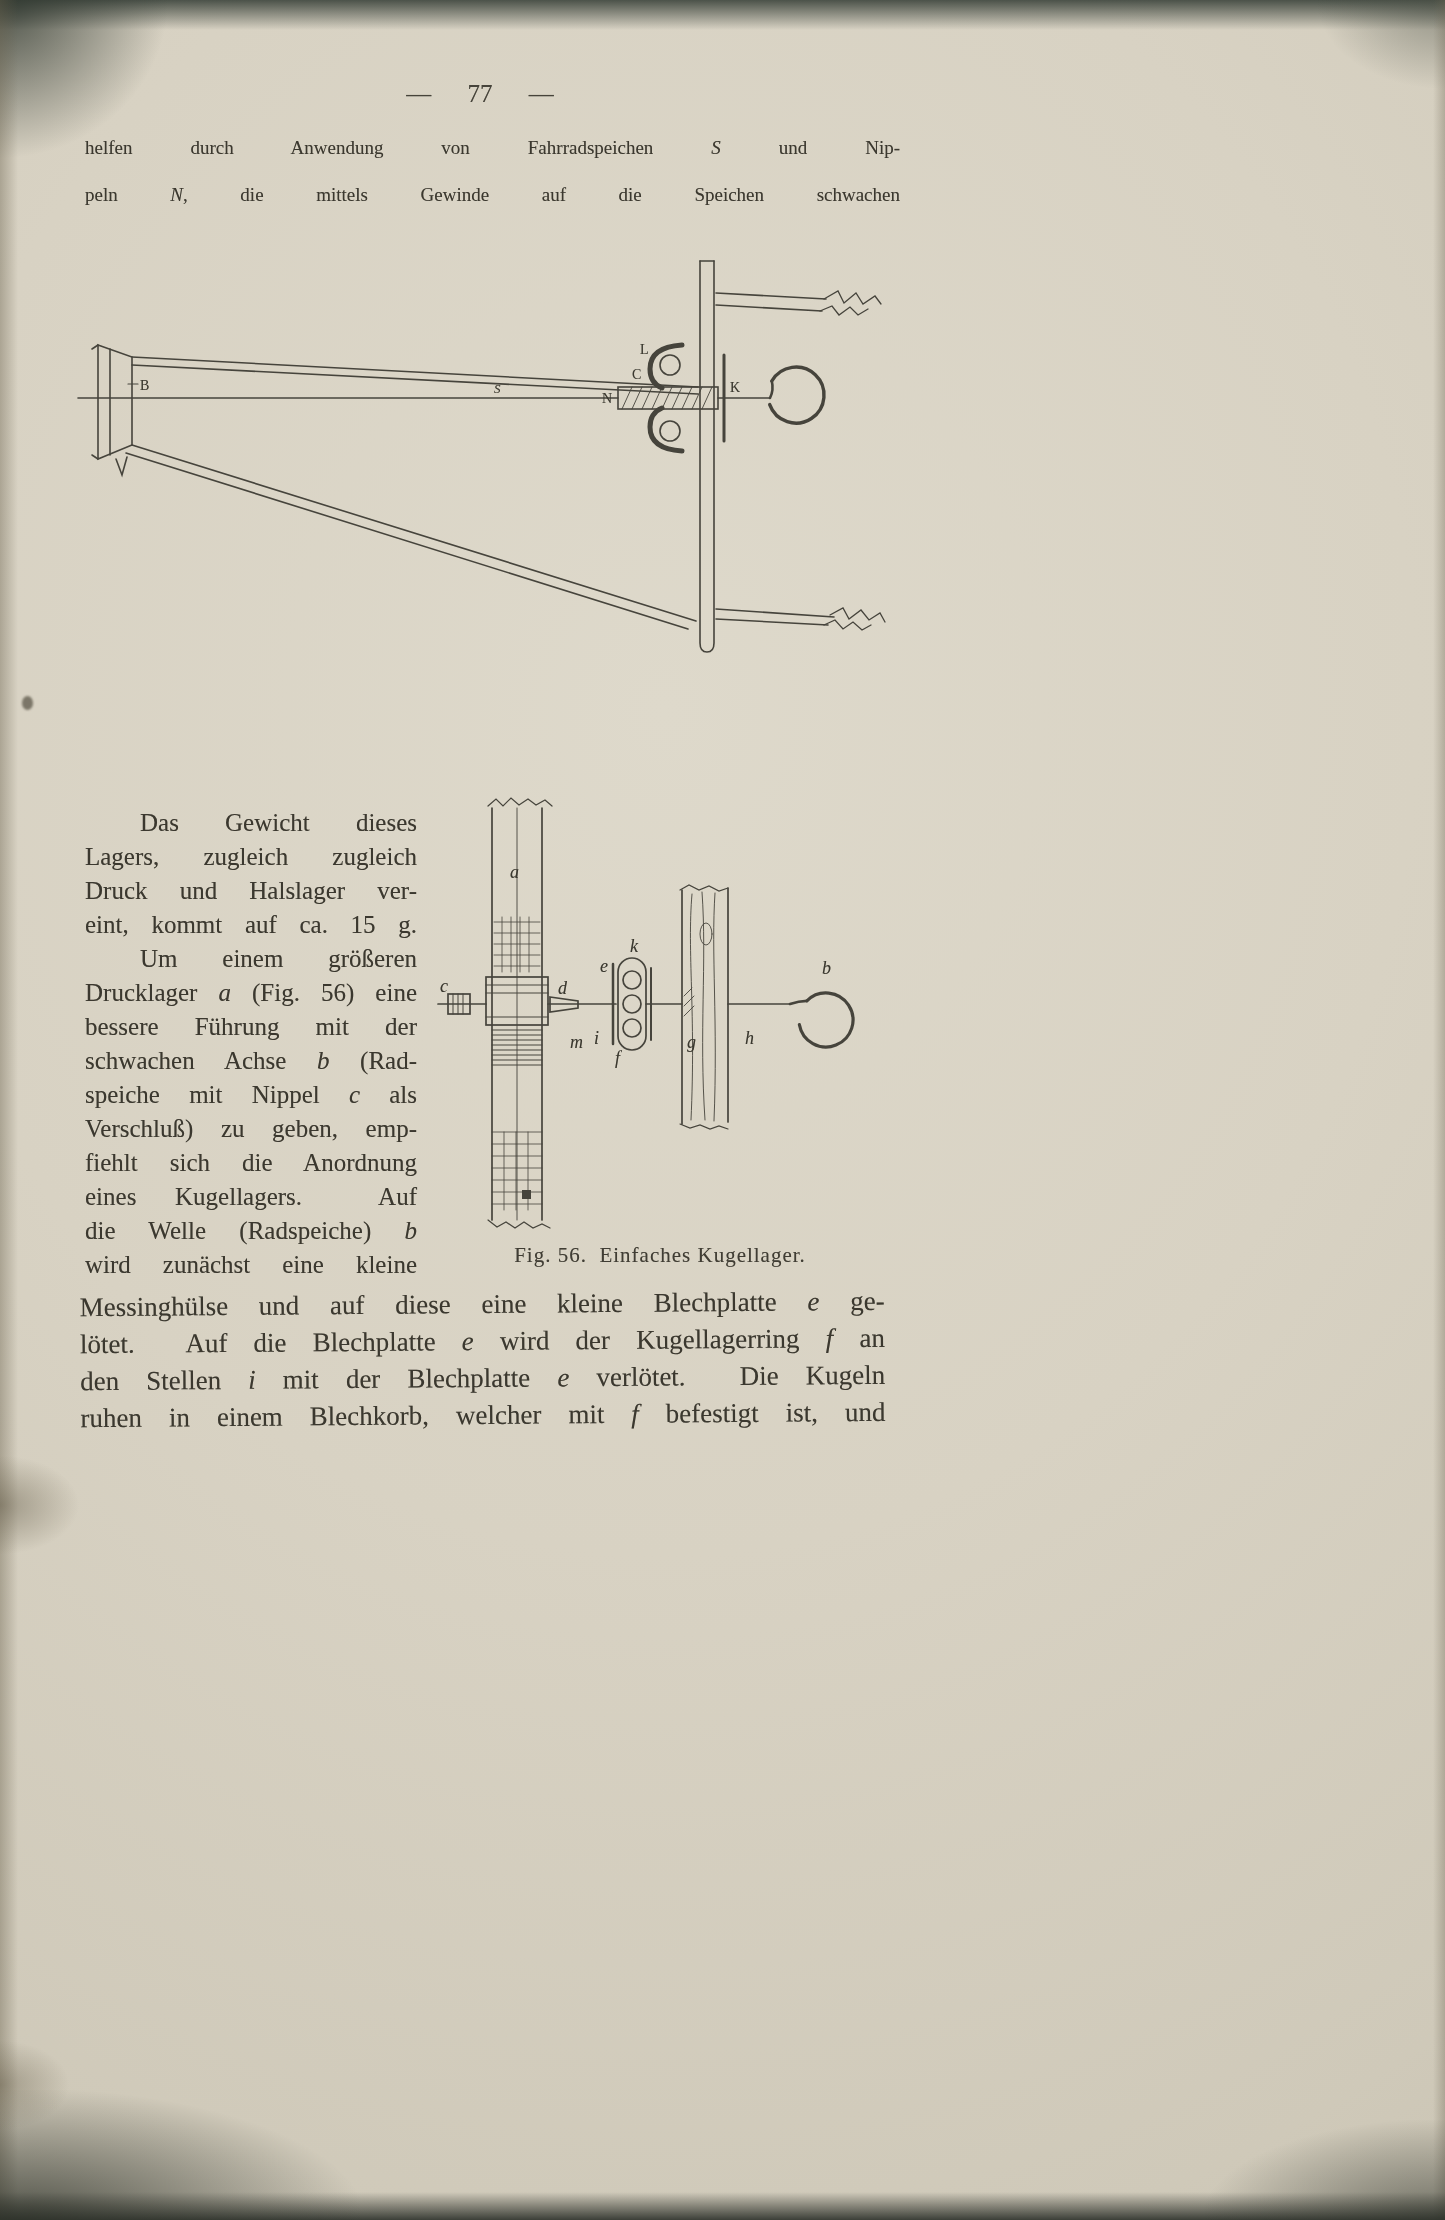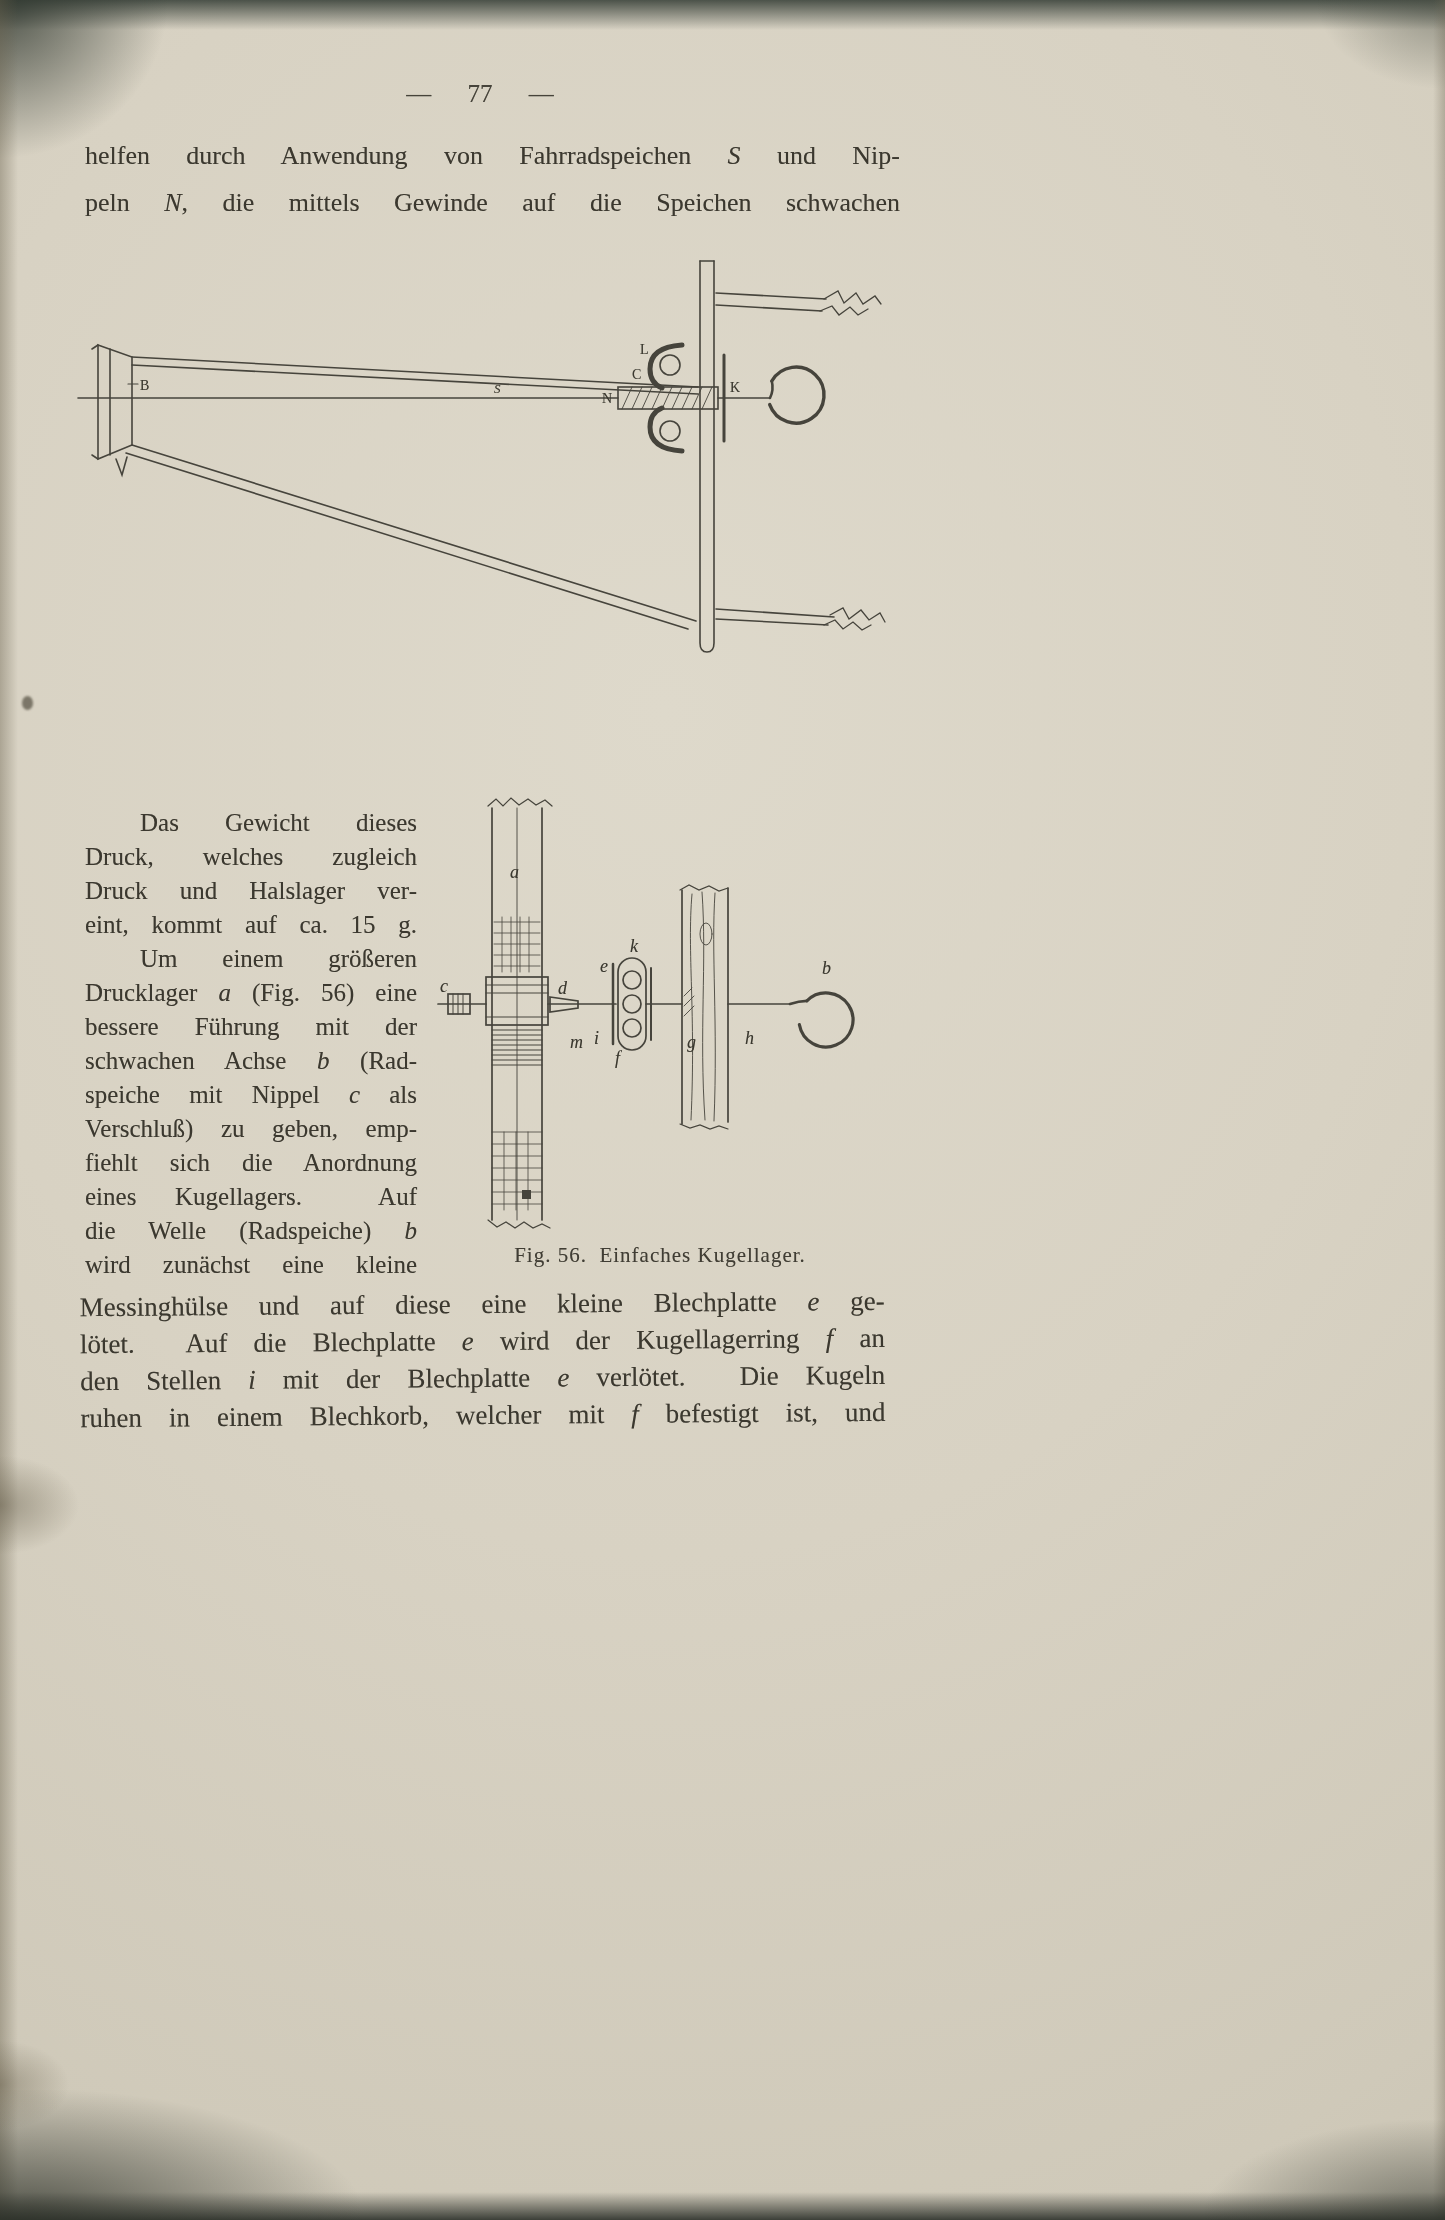--- a/index.html
+++ b/index.html
@@ -21,21 +21,21 @@
   .smudge-b{left:0;top:2040px;width:70px;height:90px;background:radial-gradient(ellipse at 0% 50%,rgba(88,80,60,.4),rgba(88,80,60,0) 70%)}
   .ink-dot{left:22px;top:696px;width:11px;height:14px;background:rgba(62,56,44,.6);border-radius:50%;filter:blur(1px)}
 
   .line{white-space:nowrap;display:block}
   .j{text-align:justify;text-align-last:justify}
   .l{text-align:left;text-align-last:left}
   .it{font-style:italic}
   .ind{text-indent:55px}
 
   .pageno{position:absolute;left:70px;top:80px;width:820px;text-align:center;font-size:25px;word-spacing:1.2em;color:#46433a}
-  .para1{position:absolute;left:85px;top:132px;width:815px;font-size:26px}
+  .para1{position:absolute;left:85px;top:124px;width:815px;font-size:19px}
   .para1 .line{line-height:47px}
   .para2{position:absolute;left:85px;top:733px;width:800px;font-size:27.5px}
   .para2 .line{line-height:45px}
   .leftcol{position:absolute;left:85px;top:806px;width:332px;font-size:25px}
   .leftcol .line{line-height:34px}
   .para3{position:absolute;left:80px;top:1286px;width:805px;font-size:27px;transform:rotate(-0.45deg)}
   .para3 .line{line-height:37px}
   .caption{position:absolute;text-align:center;font-size:21px;letter-spacing:1px;color:#403d34}
   .cap55{left:70px;top:676px;width:820px}
   .cap56{left:440px;top:1243px;width:440px}
@@ -122,21 +122,21 @@
       <text x="562" y="126">C</text>
       <text x="532" y="150">N</text>
       <text x="660" y="139">K</text>
     </g>
   </svg>
 
 
 
   <div class="leftcol">
     <div class="line j ind"><span>Das Gewicht dieses</span></div>
-    <div class="line j"><span>Druck, welches zugleich</span></div>
+    <div class="line j"><span>Lagers, zugleich zugleich</span></div>
     <div class="line j"><span>Druck und Halslager ver-</span></div>
     <div class="line j"><span>eint, kommt auf ca. 15 g.</span></div>
     <div class="line j ind"><span>Um einem größeren</span></div>
     <div class="line j"><span>Drucklager </span><span class="it">a</span><span> (Fig. 56) eine</span></div>
     <div class="line j"><span>bessere Führung mit der</span></div>
     <div class="line j"><span>schwachen Achse </span><span class="it">b</span><span> (Rad-</span></div>
     <div class="line j"><span>speiche mit Nippel </span><span class="it">c</span><span> als</span></div>
     <div class="line j"><span>Verschluß) zu geben, emp-</span></div>
     <div class="line j"><span>fiehlt sich die Anordnung</span></div>
     <div class="line j"><span>eines Kugellagers.&nbsp; Auf</span></div>

